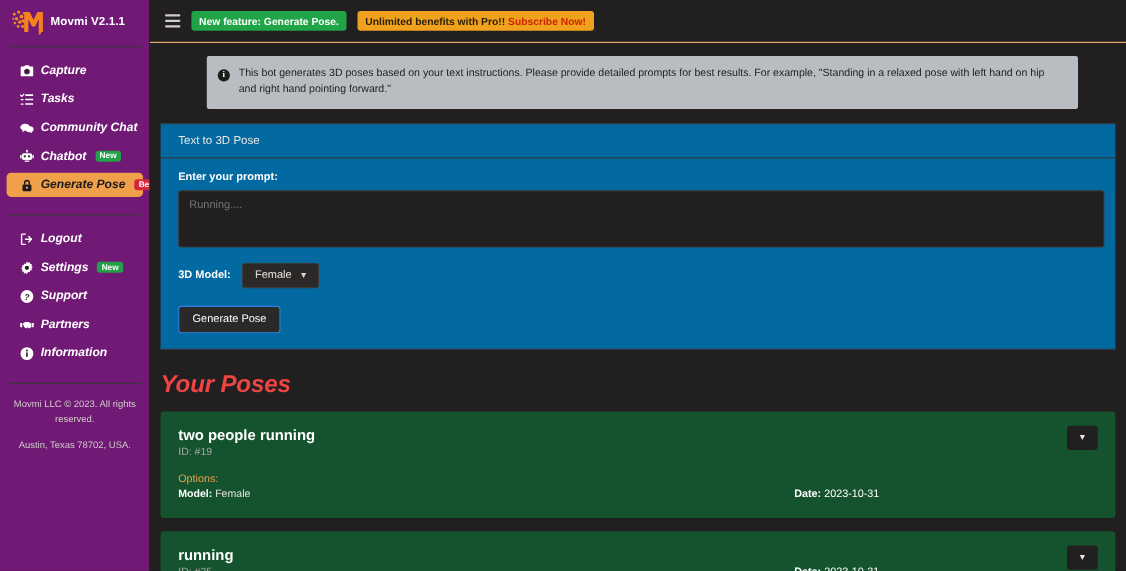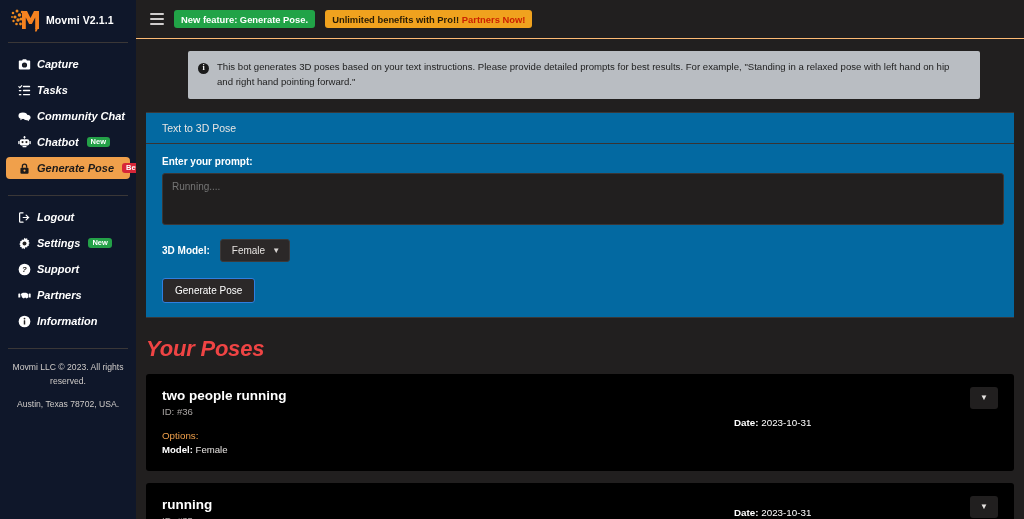--- a/index.html
+++ b/index.html
@@ -7,21 +7,21 @@
     width: 1024px; height: 519px;
     background: #000;
     font-family: "Liberation Sans", sans-serif;
     overflow: hidden;
   }
   .app { display: flex; width: 1024px; height: 519px; position: relative; }
 
   
   .sidebar {
     width: 136px; height: 519px;
-    background: #0f172a;
+    background: #701a75;
     flex: 0 0 136px;
     display: flex; flex-direction: column;
     overflow: hidden;
   }
   .brand {
     display: flex; align-items: center;
     gap: 6px;
     padding: 8px 6px 10px 10px;
     height: 42px;
   }
@@ -176,27 +176,26 @@
   }
 
   .poses-head {
     color: #ef4444;
     font-size: 22px; font-weight: bold; font-style: italic;
     padding: 18px 0 4px 10px;
     letter-spacing: -.2px;
   }
   .poses-wrap { padding: 8px 10px 0 10px; }
   .pose-card {
-    background: #000000;
+    background: #14532d;
     border-radius: 3px;
     padding: 14px 16px 16px 16px;
-    display: flex; align-items: center;
+    display: flex; align-items: flex-end;
     margin-bottom: 12px;
     position: relative;
-    gap: 12px;
   }
   .pose-left { flex: 0 0 auto; width: 560px; }
   .pose-title { color: #ffffff; font-size: 13.5px; font-weight: bold; }
   .pose-id { color: #a9a5a3; font-size: 9.6px; margin-top: 3px; }
   .pose-options-label { color: #f0a04b; font-size: 9.8px; font-weight: normal; margin-top: 13px; }
   .pose-model { color: #e7e4e2; font-size: 9.6px; margin-top: 3px; }
   .pose-model b { color: #ffffff; }
   .pose-date {
     color: #ffffff; font-size: 9.8px;
     margin-top: 3px; white-space: nowrap;
@@ -384,21 +383,21 @@
 
     <header class="topbar">
       <div class="hamburger">
         <i></i>
           <i></i>
           <i></i>
       </div>
       <div class="pill green">New feature: Generate Pose.</div>
       <div class="pill orange">
         <span>Unlimited benefits with Pro!!</span>
-        <span class="sub">Partners Now!</span>
+        <span class="sub">Subscribe Now!</span>
       </div>
     </header>
 
     <div class="scroll-area">
 
       <div class="alert">
         <span class="alert-ico">i</span>
         <span>This bot generates 3D poses based on your text instructions. Please provide detailed prompts for best results. For example, "Standing in a relaxed pose with left hand on hip and right hand pointing forward."</span>
       </div>
 
@@ -426,21 +425,21 @@
         </div>
       </div>
 
       <h2 class="poses-head">Your Poses</h2>
 
       <div class="poses-wrap">
 
         <div class="pose-card">
           <div class="pose-left">
             <div class="pose-title">two people running</div>
-            <div class="pose-id">ID: #36</div>
+            <div class="pose-id">ID: #19</div>
             <div class="pose-options-label">Options:</div>
             <div class="pose-model">
               <b>Model:</b>
               <span>Female</span>
             </div>
           </div>
           <div class="pose-date">
             <b>Date:</b>
             <span>2023-10-31</span>
           </div>

